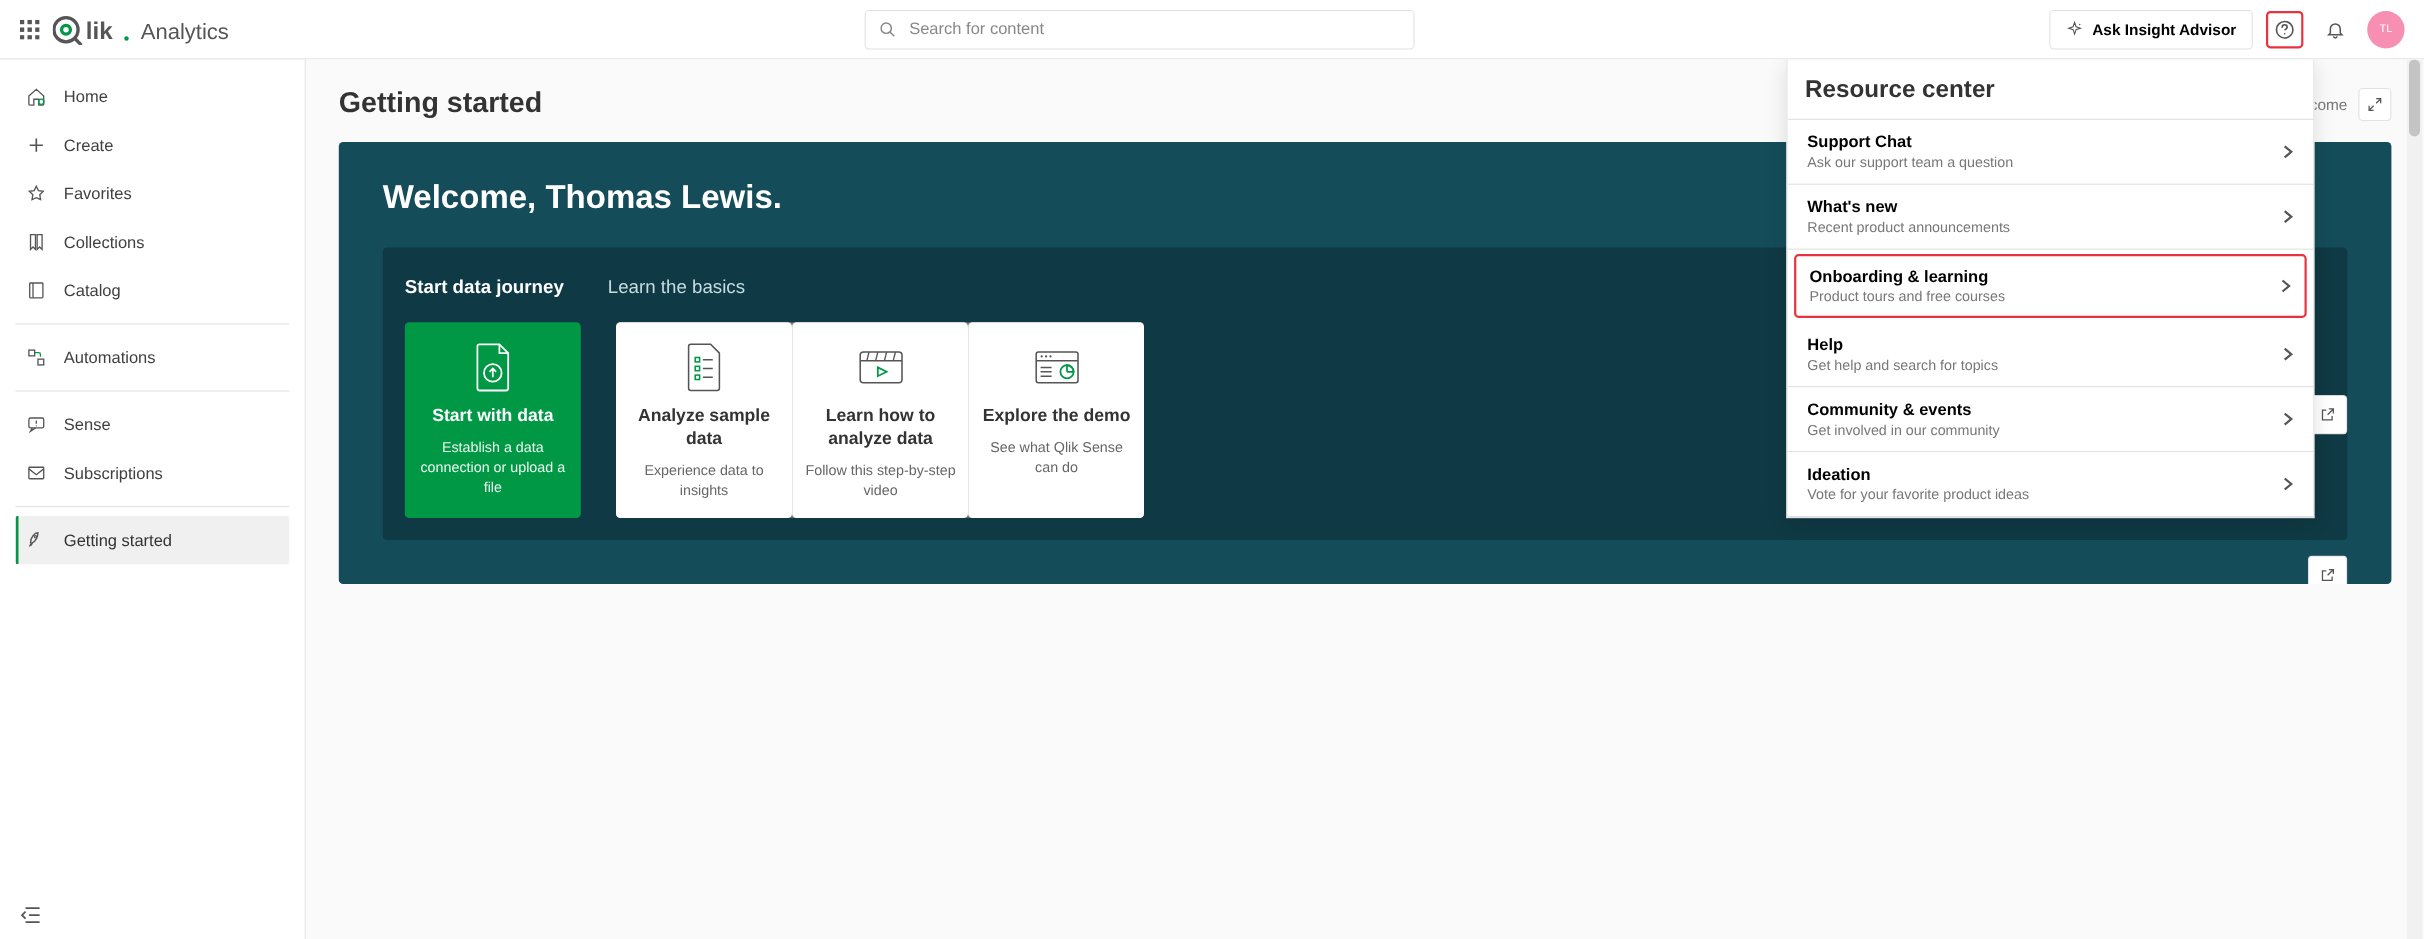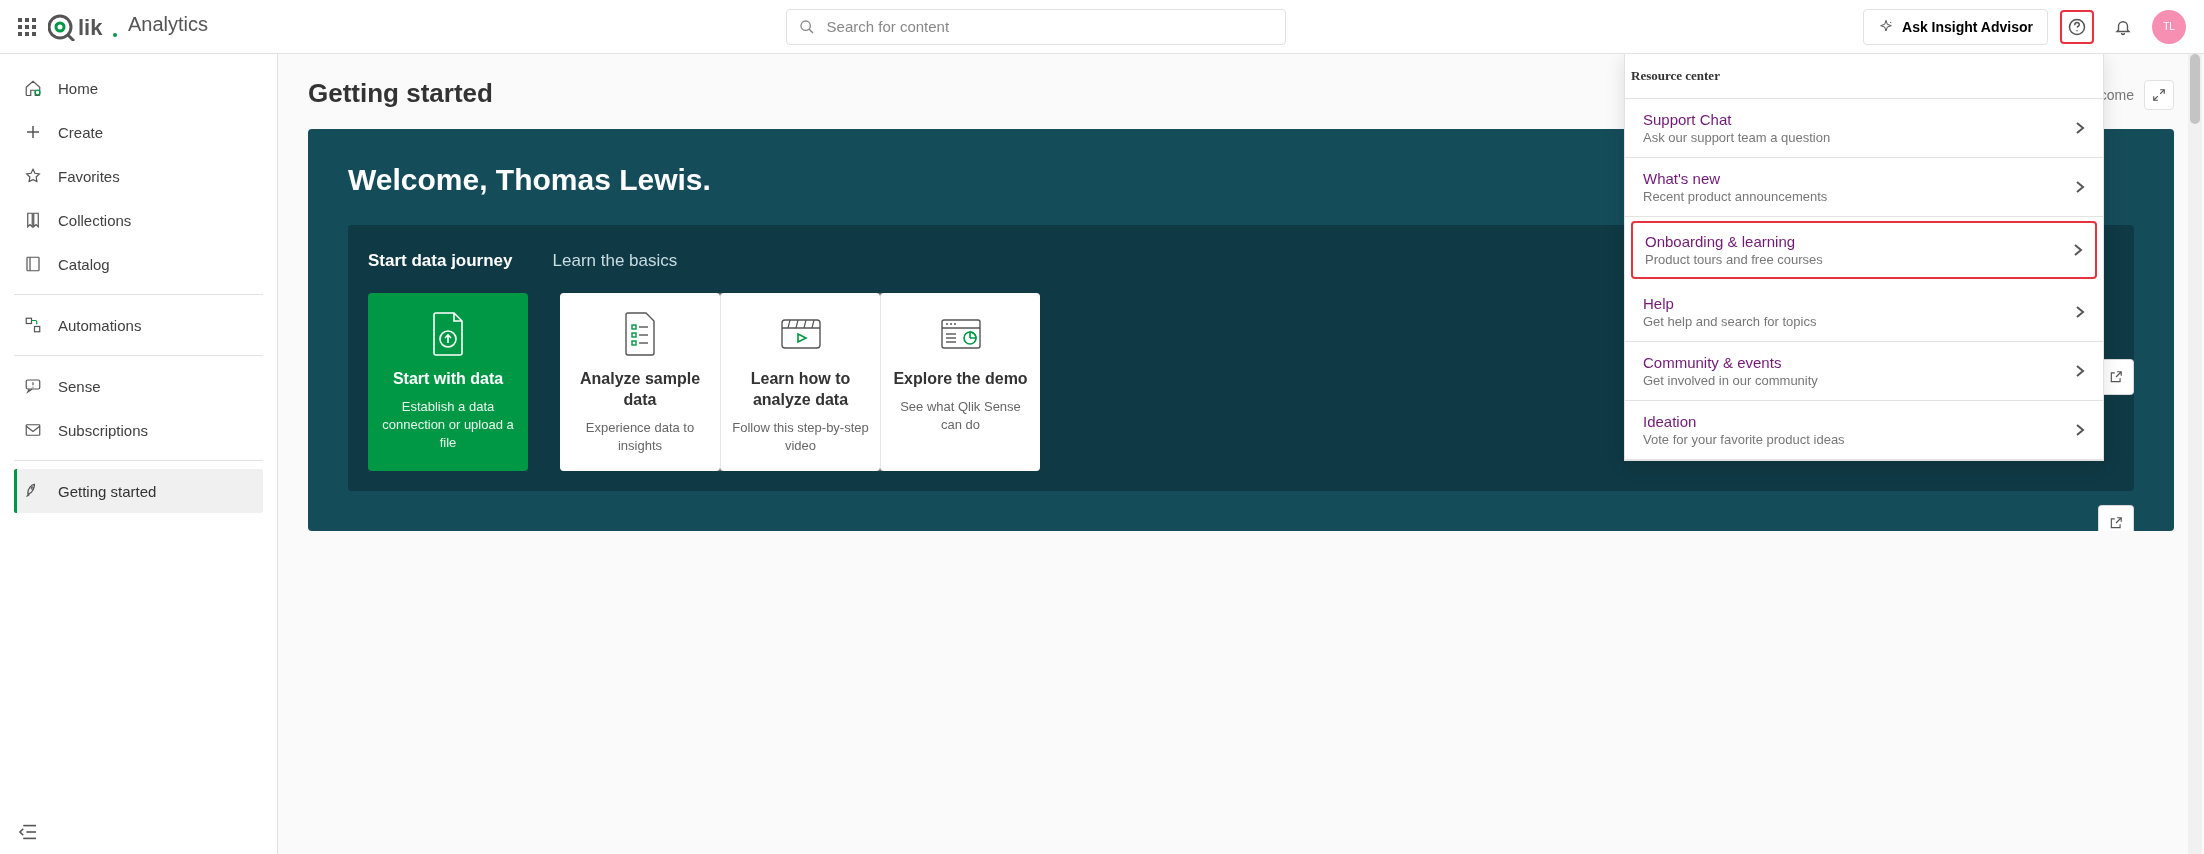--- a/index.html
+++ b/index.html
@@ -25,21 +25,21 @@
   
   .topbar {
     display: flex;
     align-items: center;
     height: 54px;
     padding: 0 18px;
     border-bottom: 1px solid var(--border);
     gap: 12px;
   }
   .apps-grid-icon svg { display:block; }
-  .logo { display:flex; align-items:flex-start; gap:10px; }
+  .logo { display:flex; align-items:flex-end; gap:10px; }
   .logo-text { font-size: 20px; color:#555; font-weight:400; }
   .search-wrap { flex:1; display:flex; justify-content:center; }
   .search {
     width: 500px;
     max-width: 50%;
     height: 36px;
     border: 1px solid var(--border);
     border-radius: 4px;
     display:flex;
     align-items:center;
@@ -180,32 +180,31 @@
     position:absolute;
     top:0; right:100px;
     width:480px;
     background:#fff;
     border:1px solid var(--border);
     border-top:none;
     box-shadow: 0 4px 18px rgba(0,0,0,0.12);
     z-index: 20;
   }
   .panel-header {
-    padding: 14px 6px;
-    font-size:13px; font-weight:700;
+    padding: 14px 16px;
+    font-size:22px; font-weight:700;
     border-bottom:1px solid var(--border);
-    font-family:Liberation Serif, serif;
   }
   .panel-item {
     padding: 12px 18px;
     border-bottom:1px solid var(--border);
     display:flex; align-items:center; justify-content:space-between;
     cursor:pointer;
   }
-  .panel-item .pi-text .t { font-size:15px; font-weight:400; color:#701a75; }
+  .panel-item .pi-text .t { font-size:15px; font-weight:700; color:#000000; }
   .panel-item .pi-text .s { font-size:13px; color:#777; margin-top:2px; }
   .panel-item.highlighted {
     border:2px solid var(--highlight-red);
     border-radius:4px;
     margin: 4px 6px;
     padding: 10px 12px;
     border-bottom:2px solid var(--highlight-red);
   }
 
   

